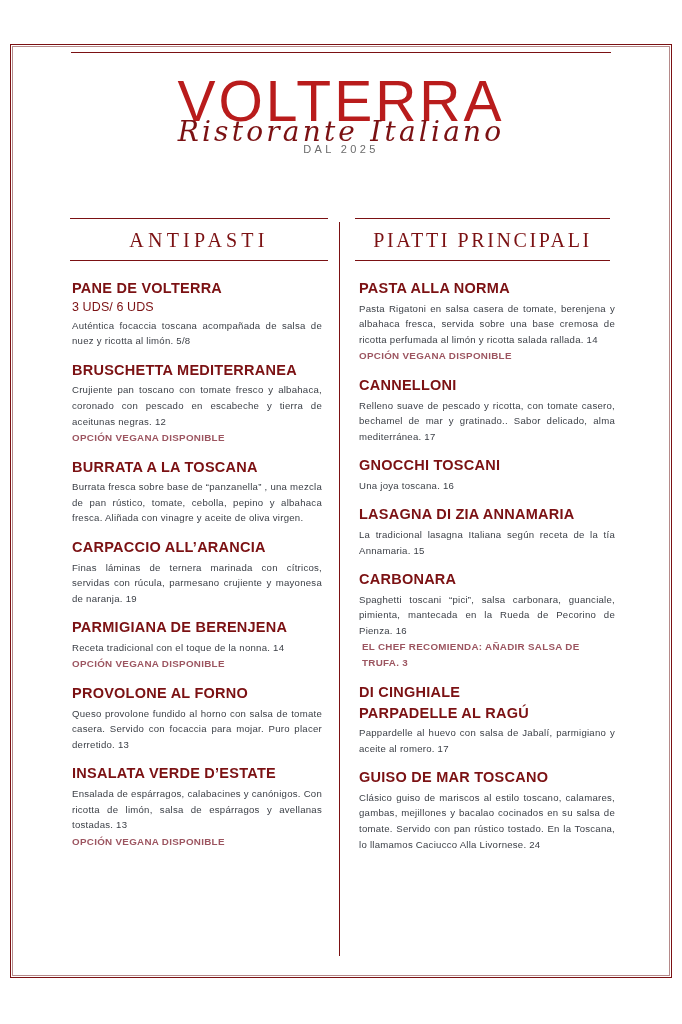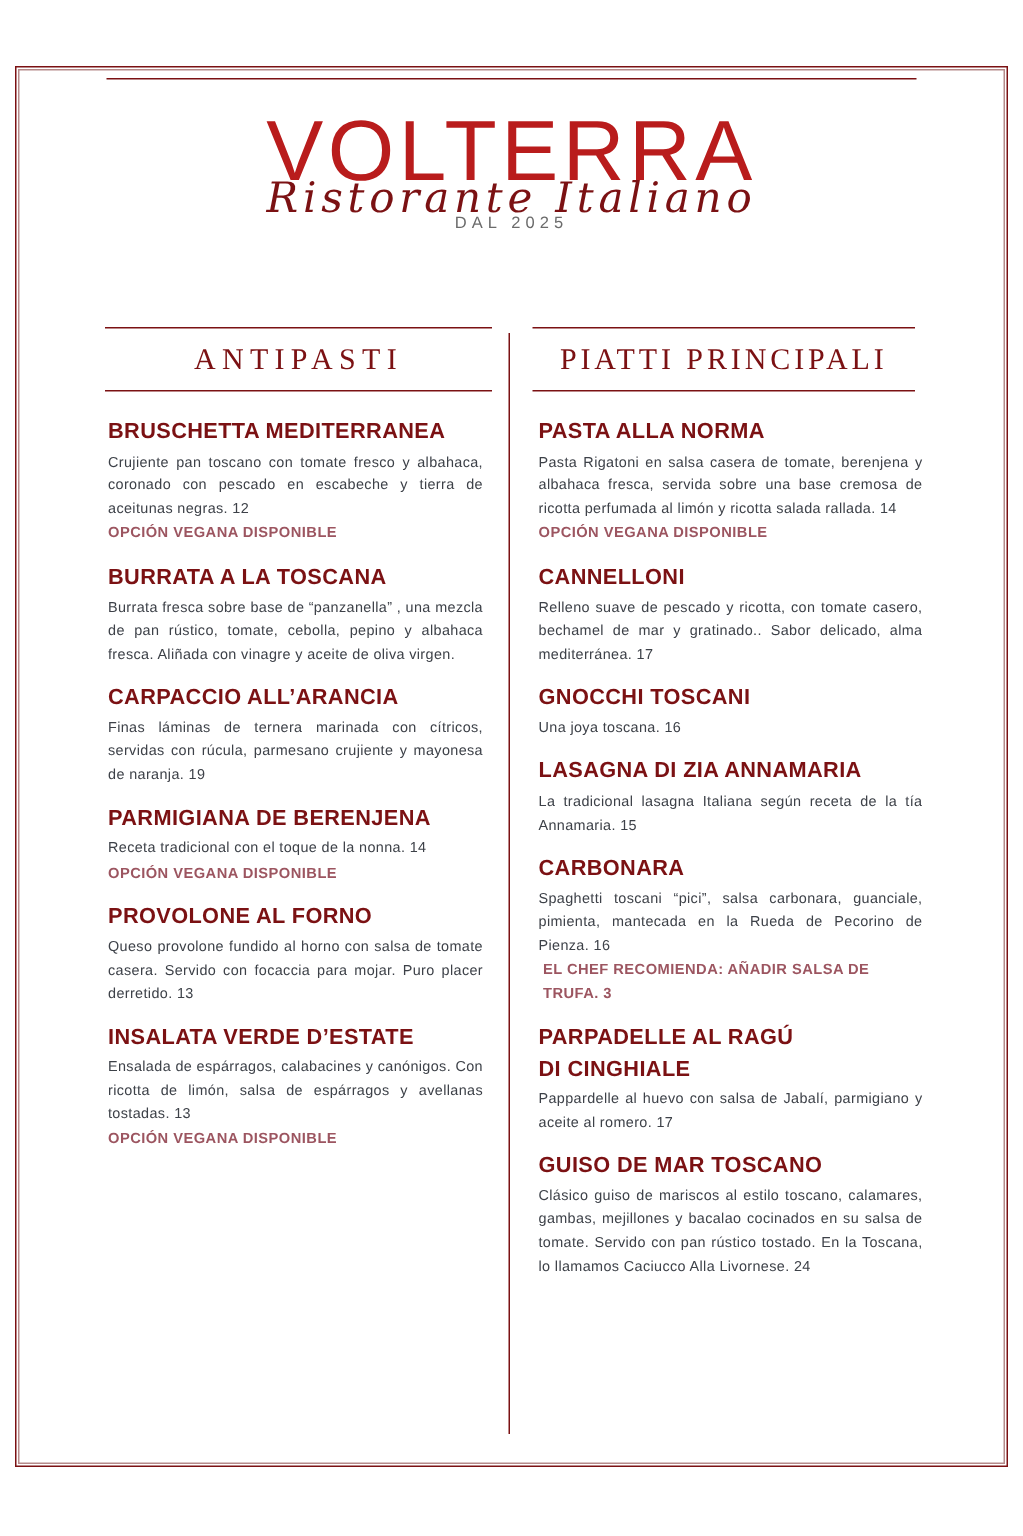--- a/index.html
+++ b/index.html
@@ -225,20 +225,25 @@
       <div class="band-rule-bottom"></div>
     </div>
   </div>
 
   <div id="column-divider"></div>
 
   <div id="columns">
 
     <div class="column" id="col-antipasti">
 
+      <div class="dish">
+        <div class="dish-name">PANE DE VOLTERRA</div>
+        <div class="dish-subtitle">3 UDS/ 6 UDS</div>
+        <div class="dish-desc">Auténtica focaccia toscana acompañada de salsa de nuez y ricotta al limón. 5/8</div>
+      </div>
 
       <div class="dish">
         <div class="dish-name">BRUSCHETTA MEDITERRANEA</div>
         <div class="dish-desc">Crujiente pan toscano con tomate fresco y albahaca, coronado con pescado en escabeche y tierra de aceitunas negras. 12</div>
         <div class="dish-note">OPCIÓN VEGANA DISPONIBLE</div>
       </div>
 
       <div class="dish">
         <div class="dish-name">BURRATA A LA TOSCANA</div>
         <div class="dish-desc">Burrata fresca sobre base de “panzanella” , una mezcla de pan rústico, tomate, cebolla, pepino y albahaca fresca. Aliñada con vinagre y aceite de oliva virgen.</div>
@@ -291,22 +296,22 @@
         <div class="dish-desc">La tradicional lasagna Italiana según receta de la tía Annamaria. 15</div>
       </div>
 
       <div class="dish">
         <div class="dish-name">CARBONARA</div>
         <div class="dish-desc">Spaghetti toscani “pici”, salsa carbonara, guanciale, pimienta, mantecada en la Rueda de Pecorino de Pienza. 16</div>
         <div class="dish-note indent">EL CHEF RECOMIENDA: AÑADIR SALSA DE TRUFA. 3</div>
       </div>
 
       <div class="dish">
+        <div class="dish-name">DI CINGHIALE</div>
         <div class="dish-name">PARPADELLE AL RAGÚ</div>
-        <div class="dish-name">DI CINGHIALE</div>
         <div class="dish-desc">Pappardelle al huevo con salsa de Jabalí, parmigiano y aceite al romero. 17</div>
       </div>
 
       <div class="dish">
         <div class="dish-name">GUISO DE MAR TOSCANO</div>
         <div class="dish-desc">Clásico guiso de mariscos al estilo toscano, calamares, gambas, mejillones y bacalao cocinados en su salsa de tomate. Servido con pan rústico tostado. En la Toscana, lo llamamos Caciucco Alla Livornese. 24</div>
       </div>
 
     </div>
 

